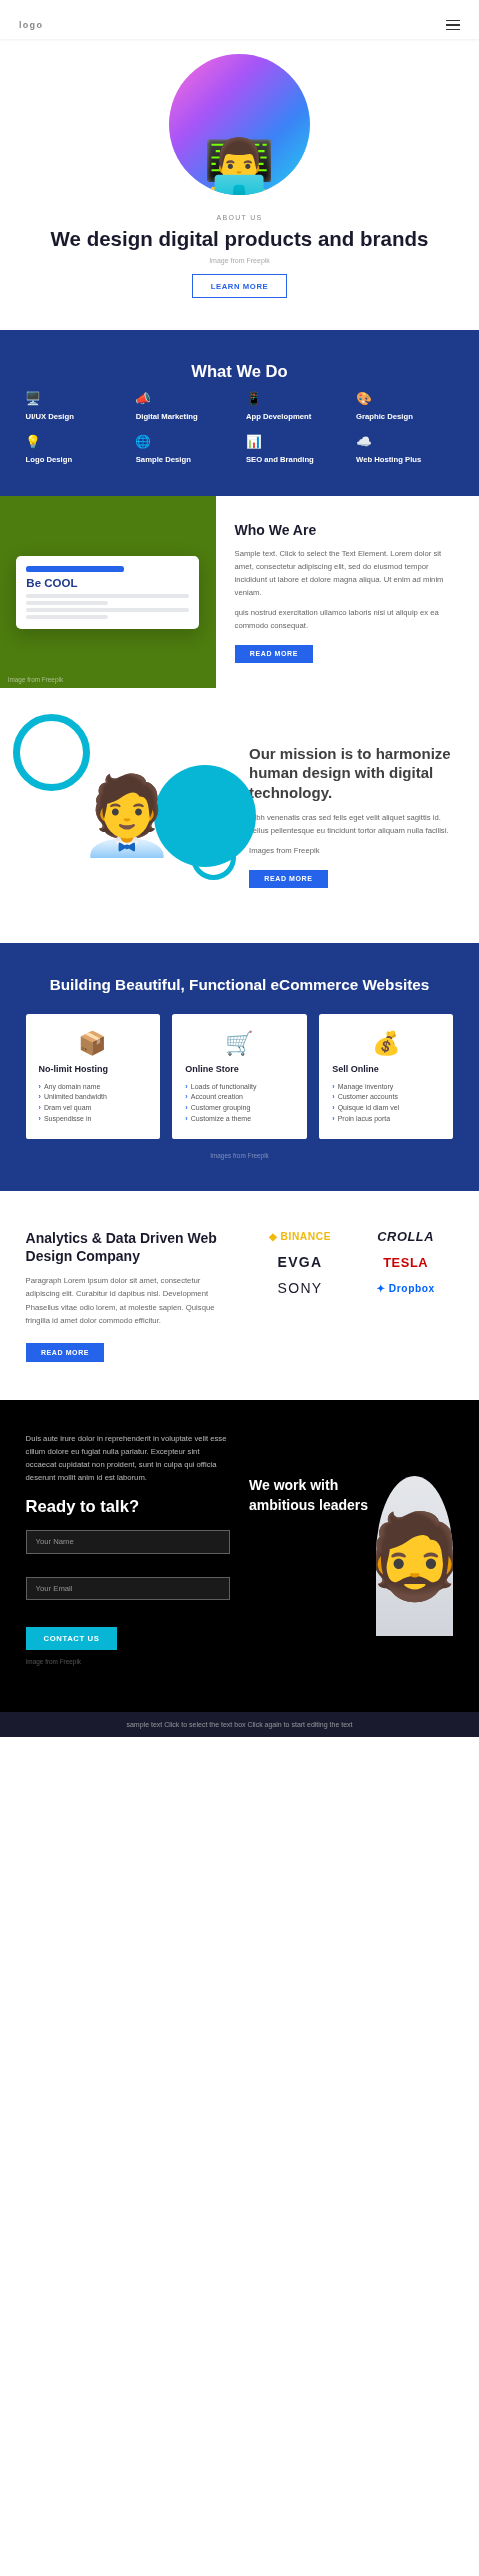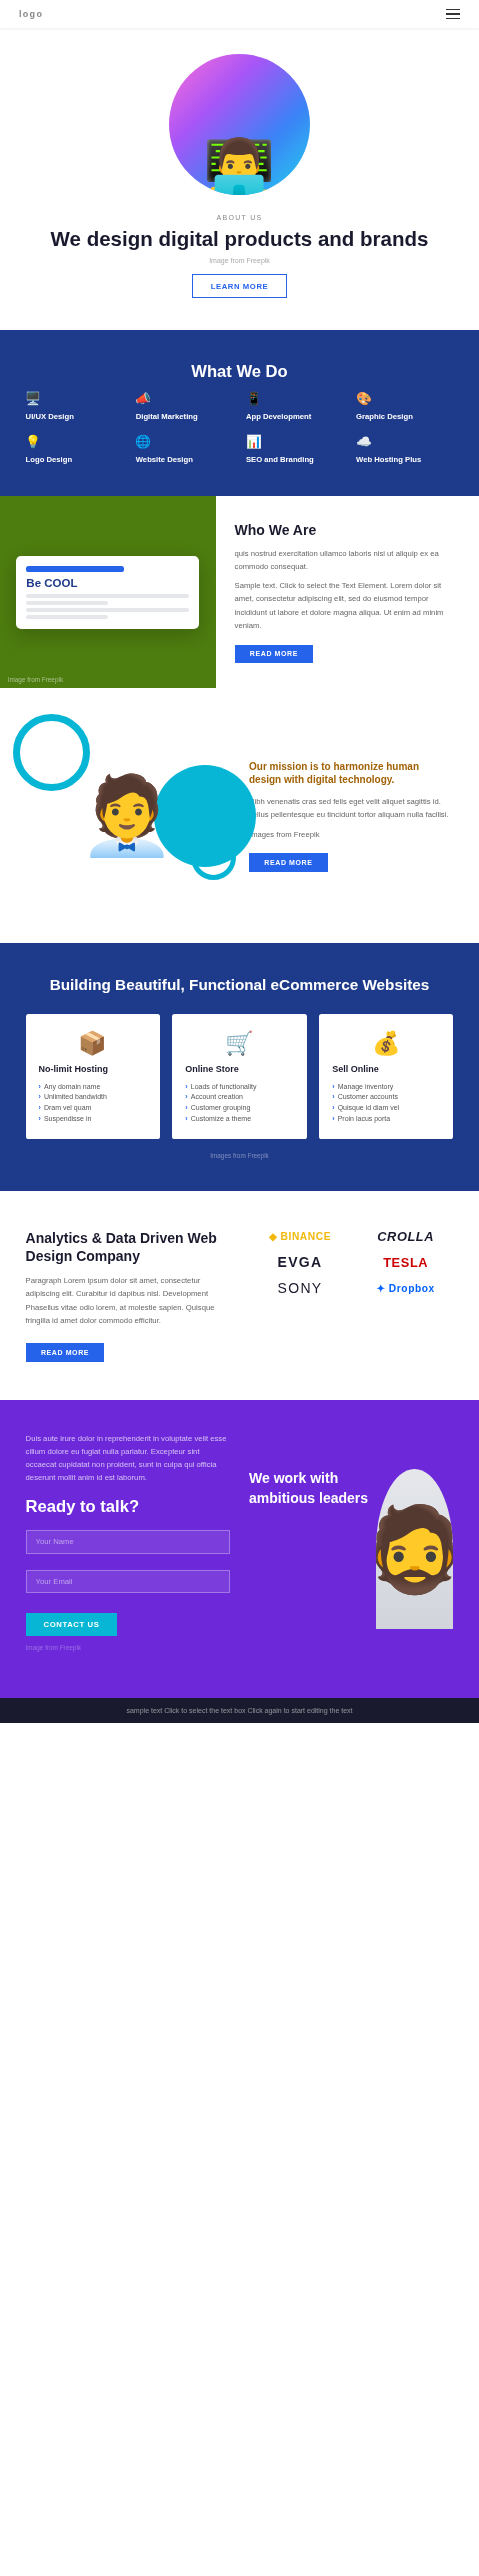--- a/index.html
+++ b/index.html
@@ -1,21 +1,21 @@
 <!DOCTYPE html>
 <html style="font-size:10.2px"><head>
   <meta charset="utf-8">
   <style>
     * { margin: 0; padding: 0; box-sizing: border-box; }
     body { font-family: 'Segoe UI', Arial, sans-serif; width: 479px; background: #fff; overflow-x: hidden; }
 
     
     nav {
       display: flex; justify-content: space-between; align-items: center;
-      padding: 9px 19px; background: #fff; position: sticky; top: 0; z-index: 100;
+      padding: 9px 19px; background: #fff; position: sticky; top: 11px; z-index: 100;
       box-shadow: 0 0.6px 2.6px rgba(0,0,0,0.07);
     }
 
     
     .hero {
       background: #fff; text-align: center; padding: 25.6px 19px 32px;
       position: relative; overflow: hidden;
     }
     .hero-circle {
       width: 141px; height: 141px; border-radius: 50%;
@@ -88,21 +88,21 @@
     }
     .mission-circle-small {
       width: 45px; height: 45px; border-radius: 50%; border: 5.1px solid #06b6d4;
       position: absolute; bottom: 25.6px; right: -6.4px;
     }
     .mission-dot {
       width: 102px; height: 102px; border-radius: 50%; background: #06b6d4;
       position: absolute; right: -25.6px; top: 50%; transform: translateY(-50%);
     }
     .mission-right { flex: 1; }
-    .mission-right h2 { font-size: 10px; font-weight: 800; color: #a16207; line-height: 1.3; margin-bottom: 9px; }
+    .mission-right h2 { font-size: 15px; font-weight: 800; color: #404040; line-height: 1.3; margin-bottom: 9px; }
     .mission-right p { font-size: 7.7px; color: #666; line-height: 1.7; margin-bottom: 6.4px; }
     .mission-credit { font-size: 6.4px; color: #aaa; margin-bottom: 6.4px; }
 
     
     .ecommerce-section {
       background: #1e3a8a; color: #fff; padding: 32px 25.6px; text-align: center;
     }
     .ecommerce-section h2 { font-size: 15.3px; font-weight: 800; margin-bottom: 19px; line-height: 1.3; }
     .ecommerce-cards { display: grid; grid-template-columns: repeat(3, 1fr); gap: 12.8px; text-align: left; margin-bottom: 12.8px; }
     .ecommerce-card { background: #fff; color: #333; padding: 15.3px 12.8px; border-radius: 2.6px; }
@@ -122,26 +122,26 @@
     .brand-logo { font-size: 10.2px; font-weight: 800; color: #1a1a2e; letter-spacing: 0.6px; display: flex; align-items: center; gap: 3.2px; }
     .binance { color: #f0b90b; }
     .crolla { color: #1a1a2e; font-style: italic; }
     .evga { color: #1a1a2e; }
     .tesla { color: #cc0000; }
     .sony { color: #1a1a2e; }
     .dropbox { color: #0061ff; }
 
     
     .ready-section {
-      background: #6d28d9; padding: 32px 25.6px; display: flex; gap: 19px; align-items: center; justify-content: flex-end;
+      background: #000000; padding: 32px 25.6px; display: flex; gap: 19px; align-items: center; justify-content: flex-end;
     }
     .ready-left { flex: 1; }
     .ready-left p { font-size: 7.7px; color: rgba(255,255,255,0.7); line-height: 1.7; margin-bottom: 12.8px; }
     .ready-left h2 { font-size: 16.6px; font-weight: 800; color: #fff; margin-bottom: 12.8px; }
-    .ready-form { display: flex; flex-direction: column; gap: 16px; }
+    .ready-form { display: flex; flex-direction: column; gap: 23px; }
     .ready-form input {
       padding: 6.4px 9px; border: 0.6px solid rgba(255,255,255,0.3); background: rgba(255,255,255,0.1);
       color: #fff; font-size: 7.7px; outline: none;
     }
     .ready-form input::placeholder { color: rgba(255,255,255,0.5); }
     .btn-contact {
       display: inline-block; padding: 7px 18px; background: #06b6d4;
       color: #fff; font-size: 7.7px; font-weight: 700; letter-spacing: 0.6px;
       text-transform: uppercase; cursor: pointer; border: none; width: fit-content; margin-top: 3.8px;
     }
@@ -204,21 +204,21 @@
     <div class="service-item">
       <span class="service-icon">🎨</span>
       <span class="service-label">Graphic Design</span>
     </div>
     <div class="service-item">
       <span class="service-icon">💡</span>
       <span class="service-label">Logo Design</span>
     </div>
     <div class="service-item">
       <span class="service-icon">🌐</span>
-      <span class="service-label">Website Design</span>
+      <span class="service-label">Sample Design</span>
     </div>
     <div class="service-item">
       <span class="service-icon">📊</span>
       <span class="service-label">SEO and Branding</span>
     </div>
     <div class="service-item">
       <span class="service-icon">☁️</span>
       <span class="service-label">Web Hosting Plus</span>
     </div>
   </div>
@@ -233,22 +233,22 @@
         <div class="mockup-line"></div>
         <div class="mockup-line short"></div>
         <div class="mockup-line"></div>
         <div class="mockup-line short"></div>
       </div>
     </div>
     <div class="who-image-credit">Image from Freepik</div>
   </div>
   <div class="who-content">
     <h3>Who We Are</h3>
+    <p>Sample text. Click to select the Text Element. Lorem dolor sit amet, consectetur adipiscing elit, sed do eiusmod tempor incididunt ut labore et dolore magna aliqua. Ut enim ad minim veniam.</p>
     <p>quis nostrud exercitation ullamco laboris nisi ut aliquip ex ea commodo consequat.</p>
-    <p>Sample text. Click to select the Text Element. Lorem dolor sit amet, consectetur adipiscing elit, sed do eiusmod tempor incididunt ut labore et dolore magna aliqua. Ut enim ad minim veniam.</p>
     <button class="btn-read-more">READ MORE</button>
   </div>
 </section>
 
 <section class="mission-section">
   <div class="mission-inner">
     <div class="mission-left" style="position:relative;min-height:179px;display:flex;align-items:center;justify-content:center;">
       <div class="mission-circle-big"></div>
       <div style="font-size:77px;position:relative;z-index:2;">🧑‍💼</div>
       <div class="mission-dot"></div>

